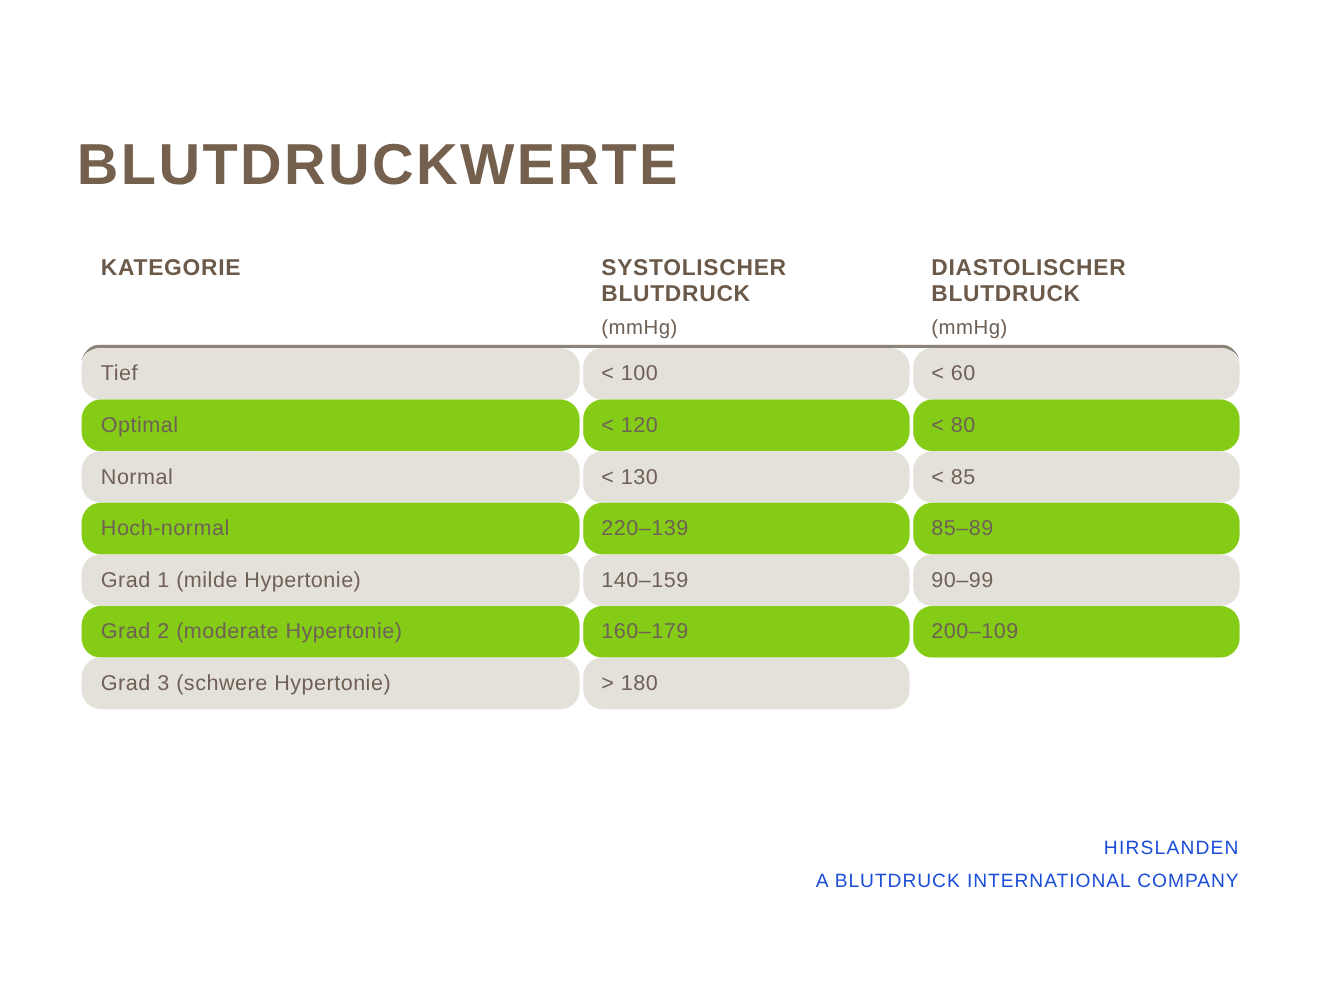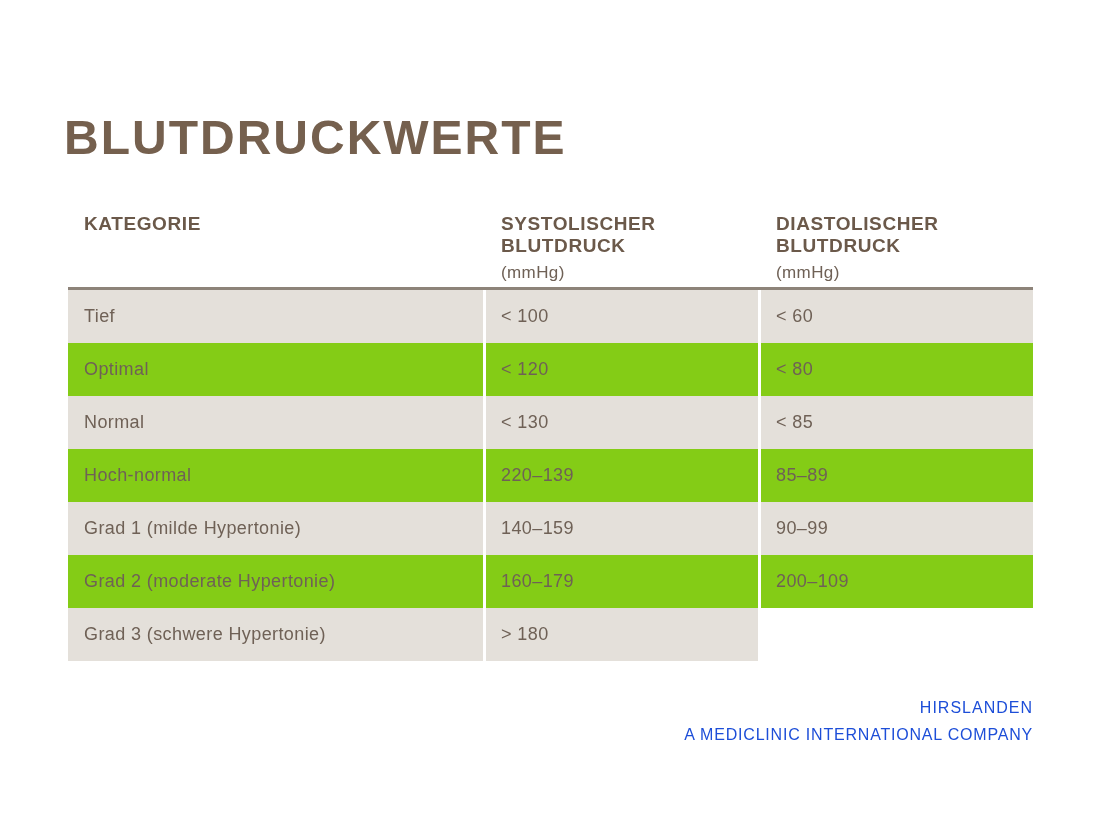--- a/index.html
+++ b/index.html
@@ -1,15 +1,15 @@
 <!DOCTYPE html>
 <html><head>
 <meta charset="utf-8">
 <style>
-  * { margin: 0; padding: 0; box-sizing: border-box; }
+  * { margin: 0; padding: 0; box-sizing: border-box; border-radius: 16px; }
   html, body { background: #ffffff; }
   body {
     width: 1100px; height: 825px;
     font-family: "Liberation Sans", "DejaVu Sans", sans-serif;
     position: relative;
     overflow: hidden;
   }
   .page { position: absolute; inset: 0; background: #ffffff; }
 
   .page-title {
@@ -48,21 +48,21 @@
     font-size: 17px;
     font-weight: 400;
     letter-spacing: 0.4px;
     color: #6f6156;
     margin-top: 6px;
   }
 
   .table-body {
     border-top: 3px solid #8d8379;
   }
-  .body-row { height: 53px; }
+  .body-row { height: 43px; }
   .cell {
     display: flex;
     align-items: center;
     padding-left: 15px;
     font-size: 18px;
     letter-spacing: 0.4px;
     color: #6f6156;
     background: #84cc16;
   }
   .cell.first { padding-left: 16px; }
@@ -160,16 +160,16 @@
       <div class="grid-row body-row">
         <div class="cell first">Grad 3 (schwere Hypertonie)</div>
         <div class="cell">&gt; 180</div>
       </div>
 
     </div>
   </div>
 
   <div class="page-footer">
     <div class="footer-brand">HIRSLANDEN</div>
-    <div class="footer-tagline">A MEDICLINIC INTERNATIONAL COMPANY</div>
+    <div class="footer-tagline">A BLUTDRUCK INTERNATIONAL COMPANY</div>
   </div>
 
 </div>
 
 </body></html>

